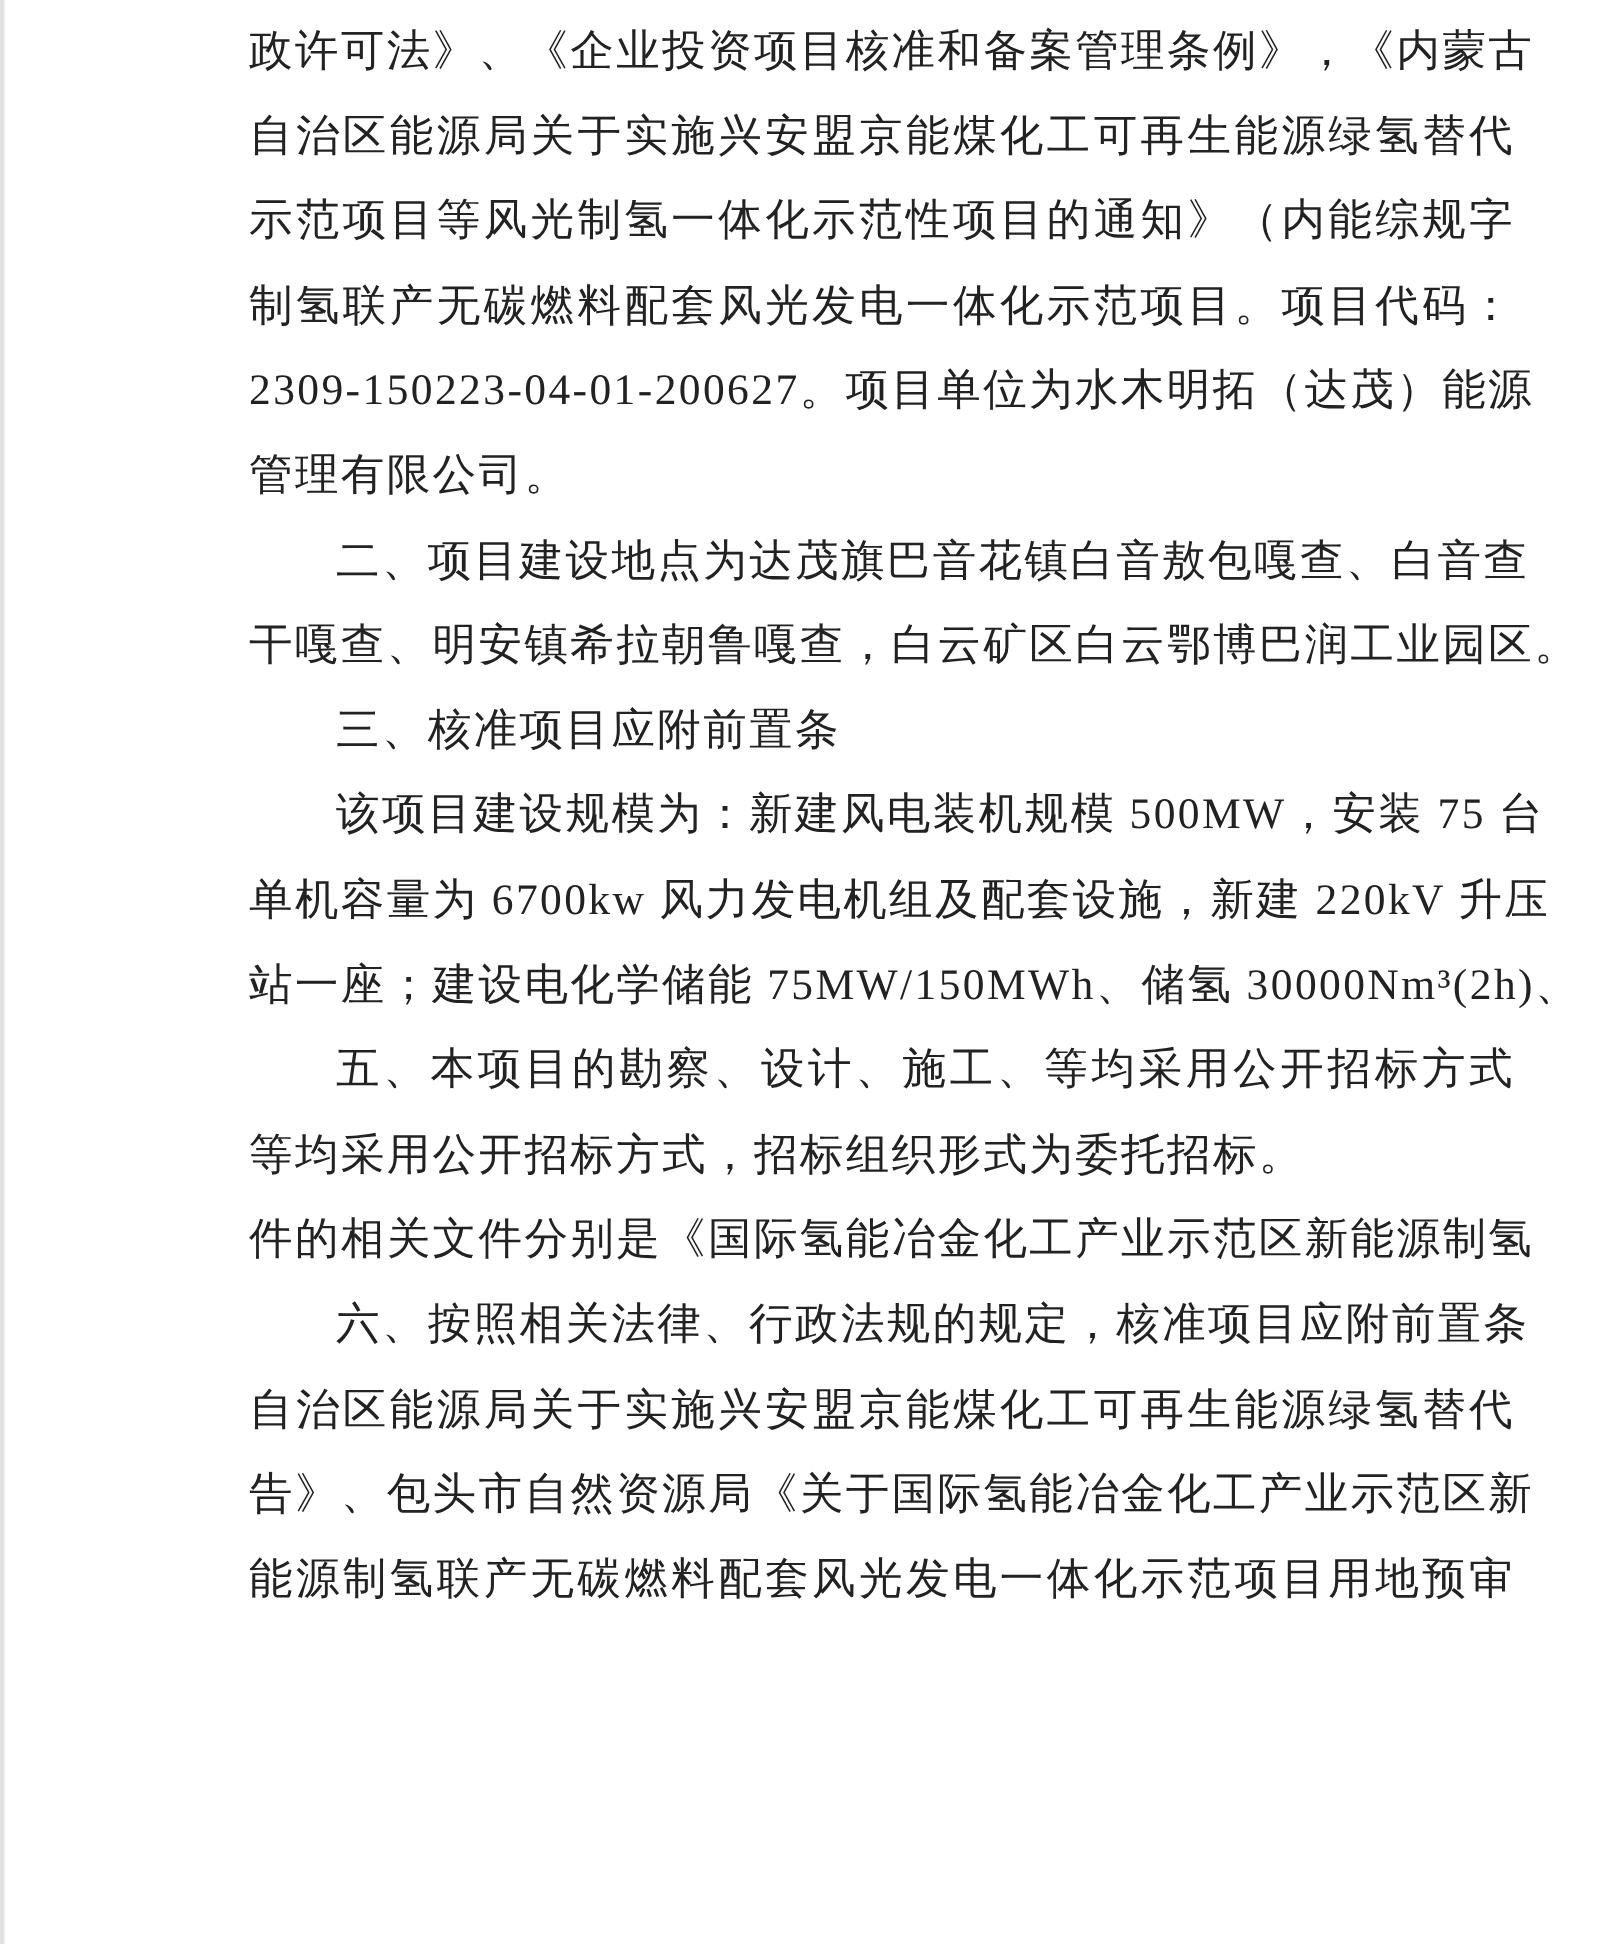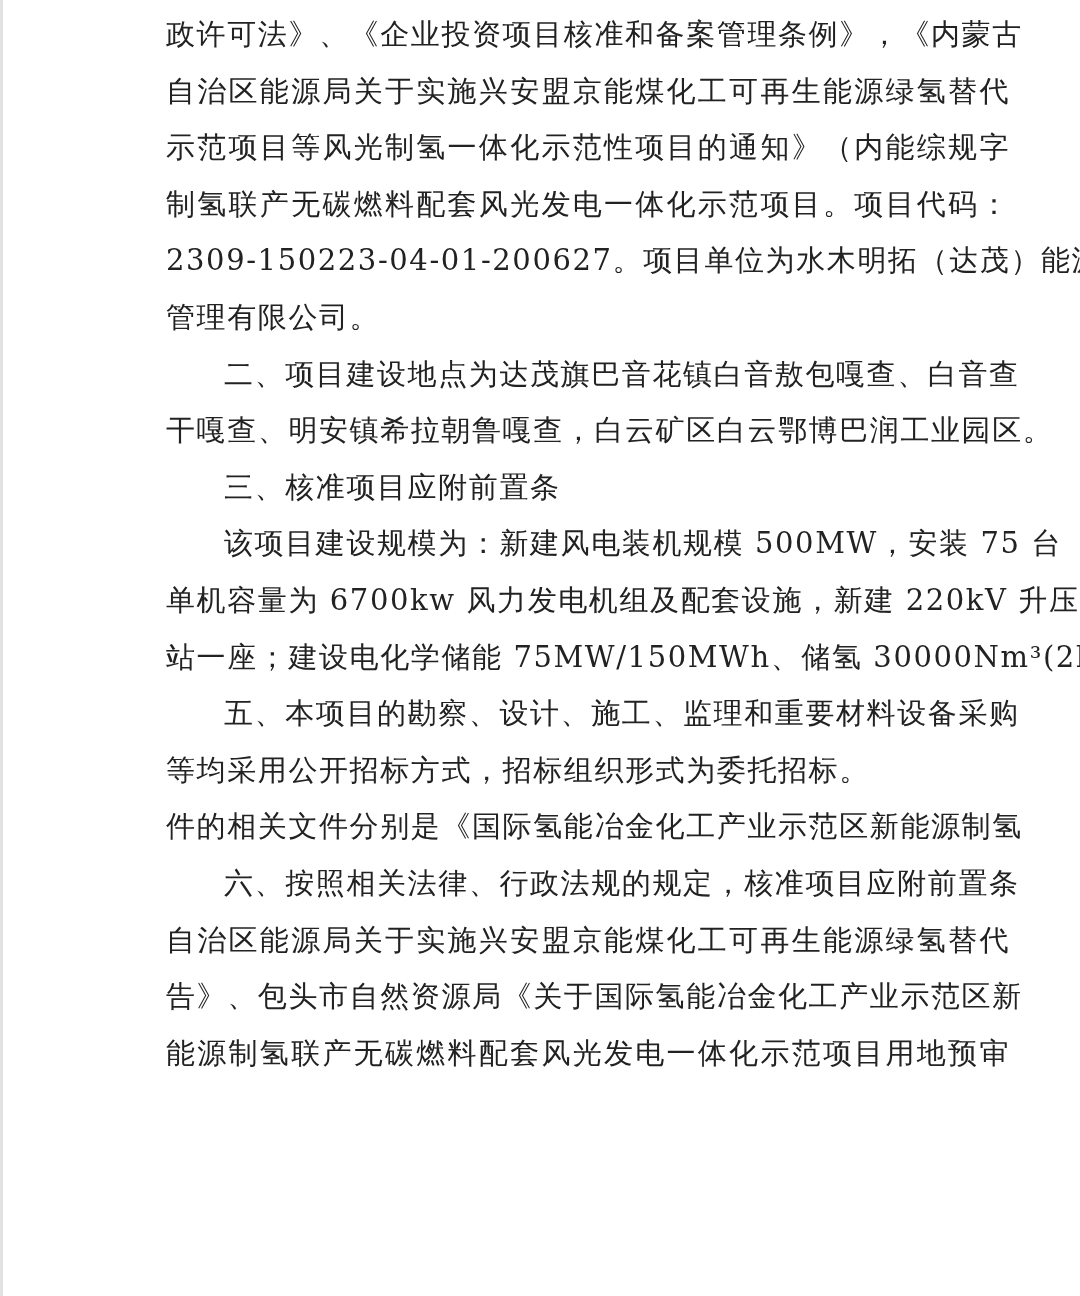--- a/index.html
+++ b/index.html
@@ -31,20 +31,21 @@
     font-size: 29px;
     line-height: 56.6px;
     letter-spacing: 1.6px;
   }
   .line {
     display: block;
     white-space: nowrap;
     height: 56.6px;
     text-align: justify;
     text-align-last: justify;
+    font-family: Liberation Serif, serif;
   }
   .line.last {
     text-align-last: left;
   }
   .line.indent {
     padding-left: 58px;
   }
 </style>
 </head>
 <body>
@@ -72,21 +73,21 @@
   </div>
 
   <div>
     <span class="line indent">该项目建设规模为：新建风电装机规模 500MW，安装 75 台</span>
     <span class="line">单机容量为 6700kw 风力发电机组及配套设施，新建 220kV 升压</span>
     <span class="line">站一座；建设电化学储能 75MW/150MWh、储氢 30000Nm³(2h)、</span>
   </div>
 
 
   <div>
-    <span class="line indent">五、本项目的勘察、设计、施工、监理和重要材料设备采购</span>
+    <span class="line indent">五、本项目的勘察、设计、施工、等均采用公开招标方式</span>
     <span class="line last">等均采用公开招标方式，招标组织形式为委托招标。</span>
   </div>
 
   <div>
     <span class="line">件的相关文件分别是《国际氢能冶金化工产业示范区新能源制氢</span>
     <span class="line indent">六、按照相关法律、行政法规的规定，核准项目应附前置条</span>
     <span class="line">自治区能源局关于实施兴安盟京能煤化工可再生能源绿氢替代</span>
     <span class="line">告》、包头市自然资源局《关于国际氢能冶金化工产业示范区新</span>
     <span class="line">能源制氢联产无碳燃料配套风光发电一体化示范项目用地预审</span>
   </div>

